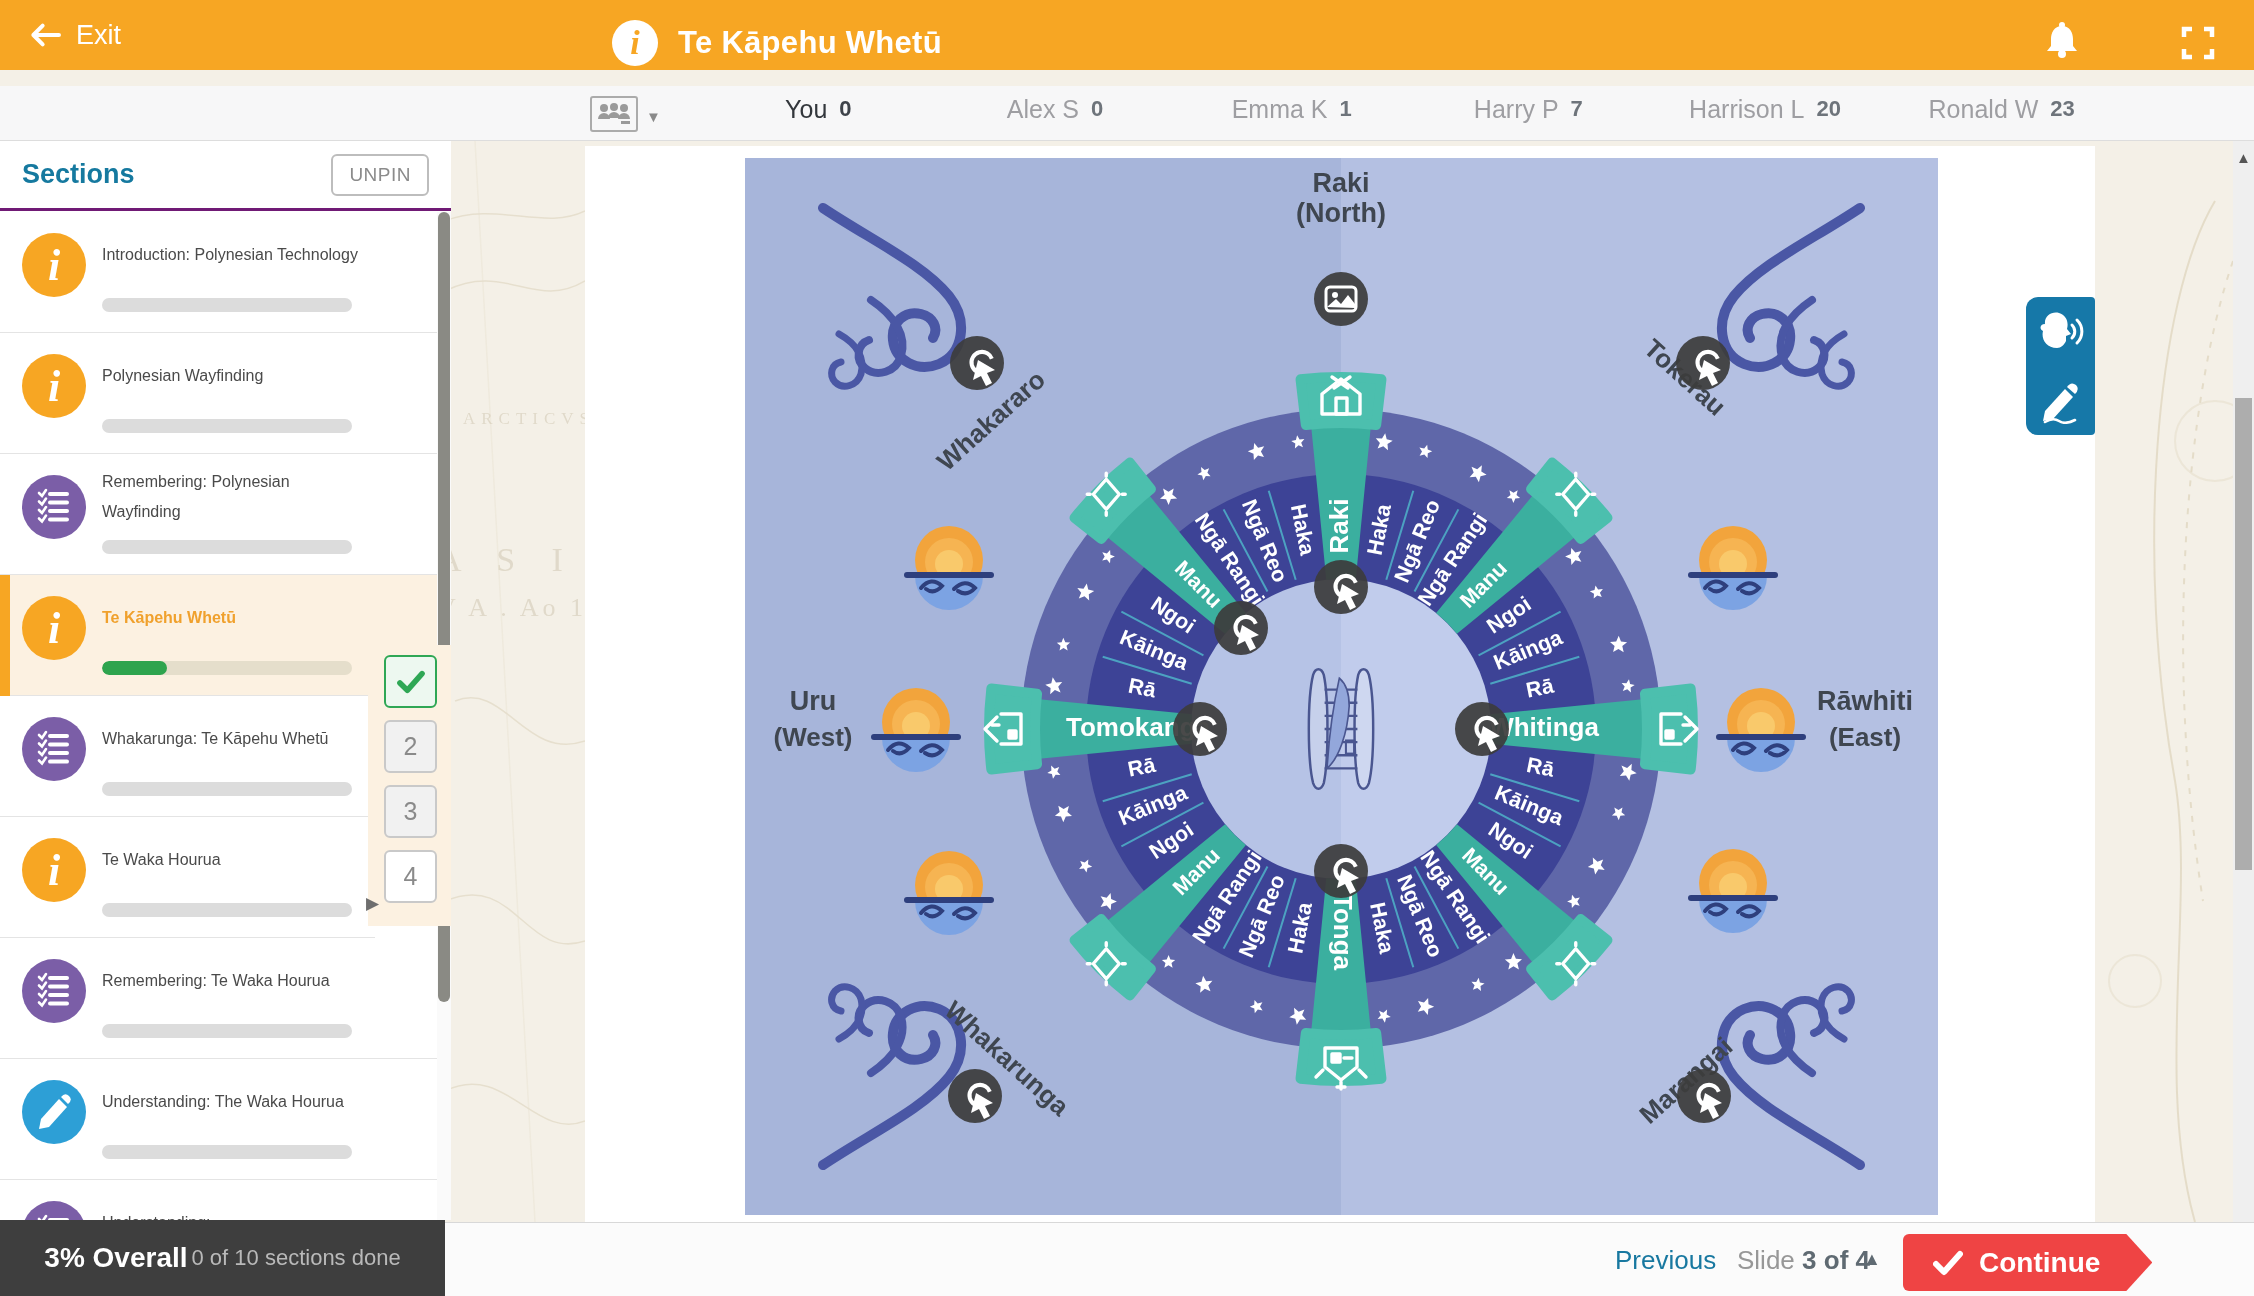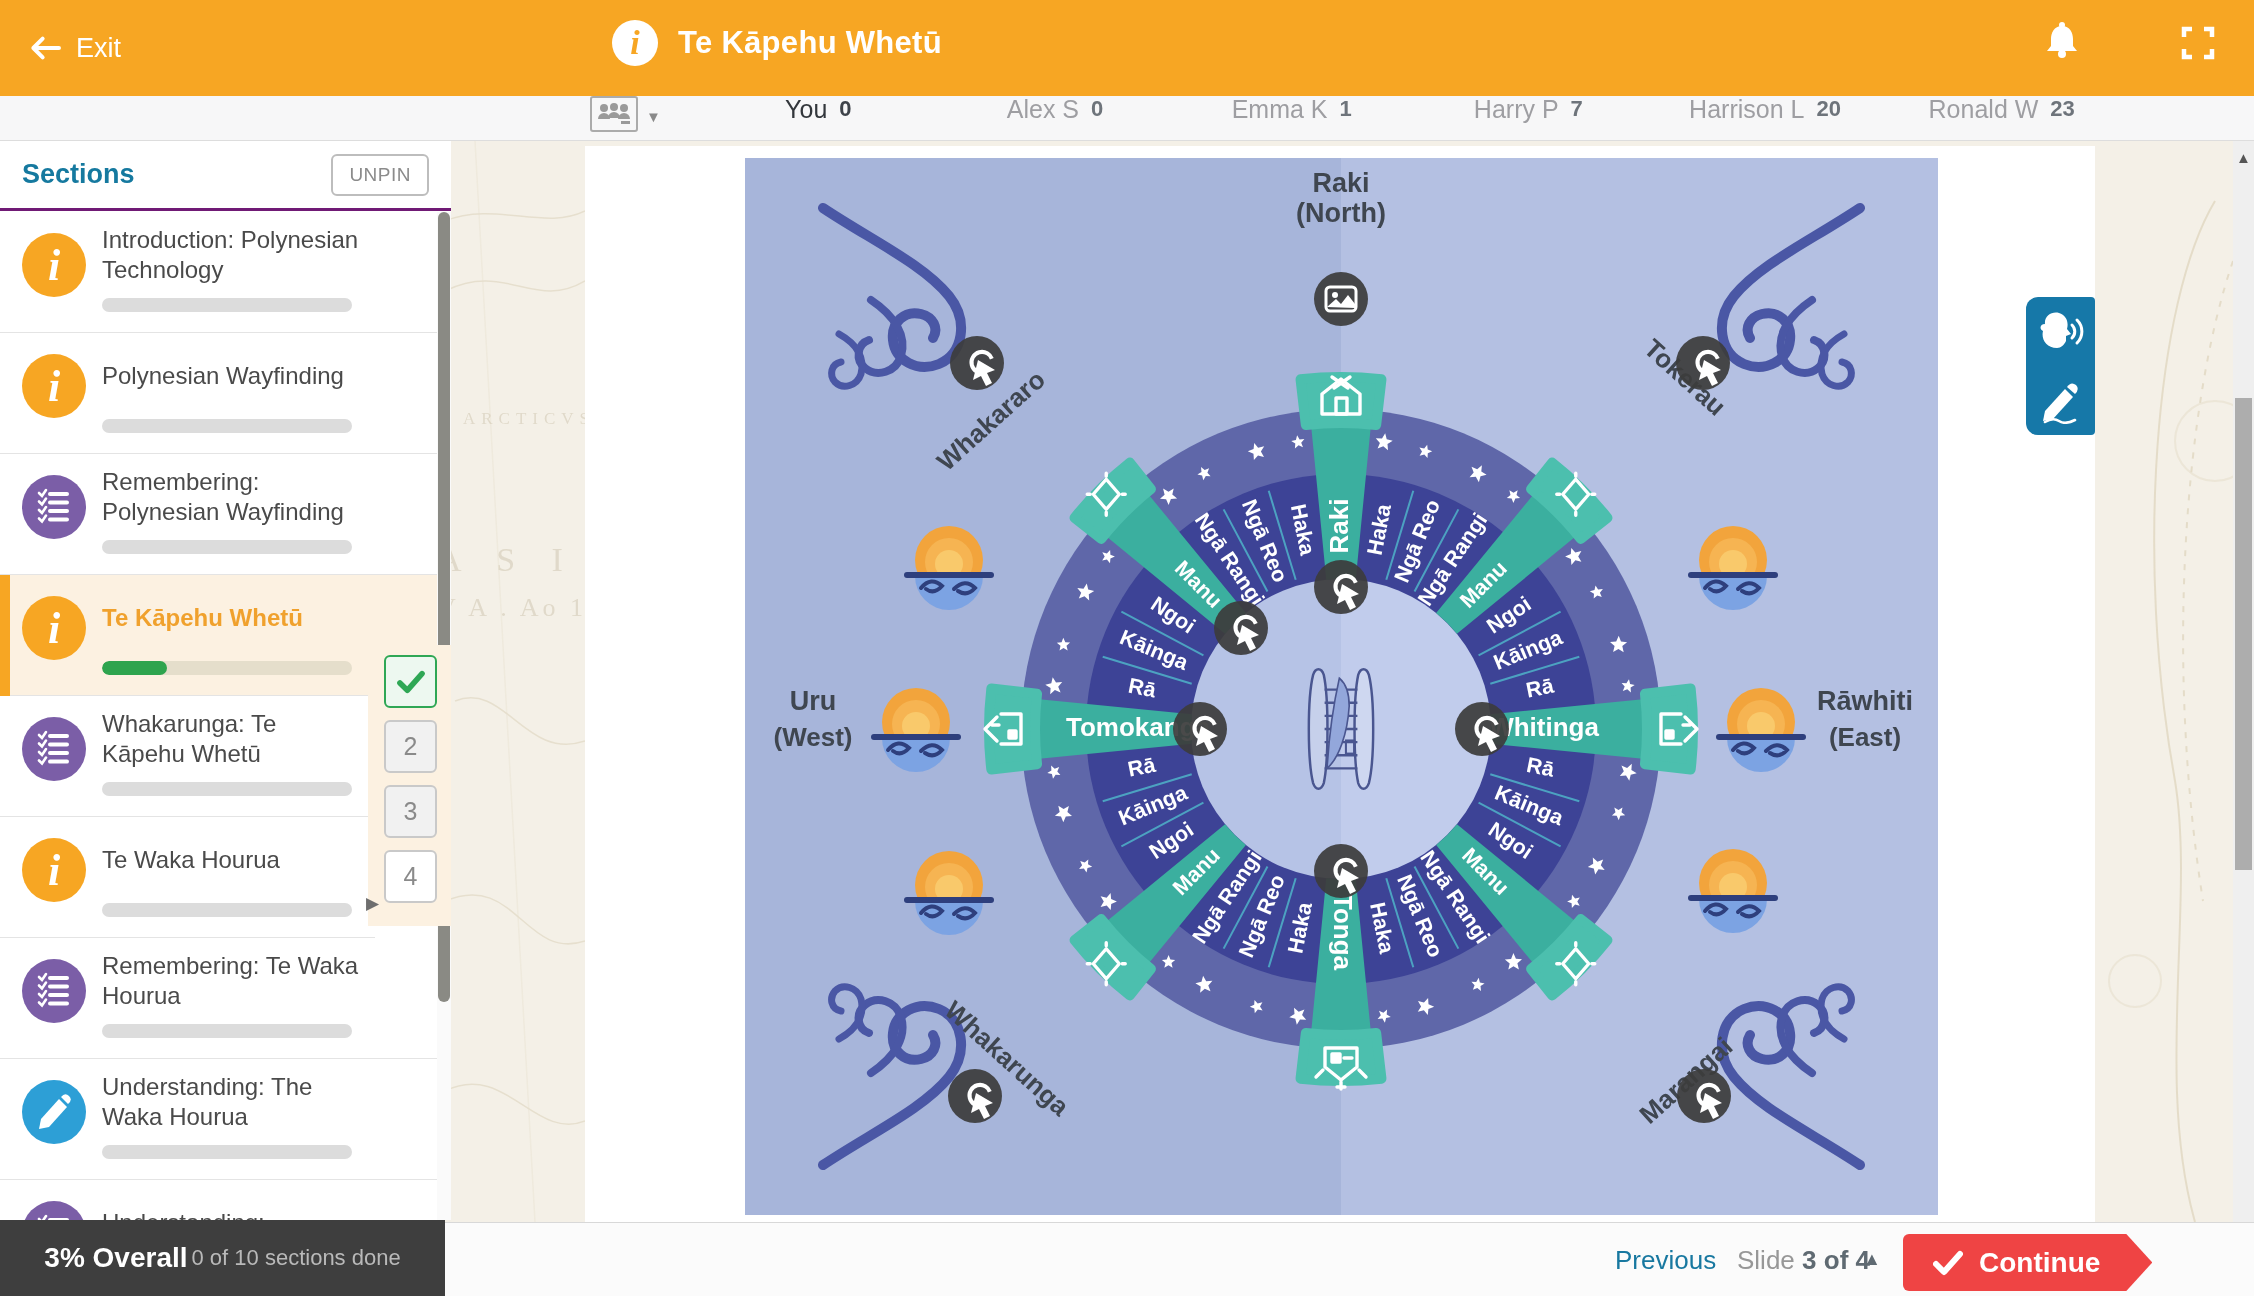--- a/index.html
+++ b/index.html
@@ -1,20 +1,20 @@
 <!DOCTYPE html>
 <html><head>
 <meta charset="utf-8">
 <style>
   * { margin:0; padding:0; box-sizing:border-box; }
   html,body { width:2254px; height:1296px; font-family:"Liberation Sans",sans-serif; overflow:hidden; background:#F4F0E7;}
   #stage { position:absolute; inset:0; width:2254px; height:1296px; overflow:hidden; }
 
   
-  .header { position:absolute; left:0; top:0; width:2254px; height:96px; background:#F7A623; display:flex; align-items:center; z-index:30;}
+  .header { position:absolute; left:0; top:0; width:2254px; height:70px; background:#F7A623; display:flex; align-items:center; z-index:30;}
   .exit { display:flex; align-items:center; gap:14px; color:#fff; font-size:27px; margin-left:28px; cursor:pointer; width:220px;}
   .title-wrap { position:absolute; left:612px; top:0; height:86px; display:flex; align-items:center; gap:20px;}
   .info-badge { width:46px; height:46px; border-radius:50%; background:#fff; color:#F7A623; display:flex; align-items:center; justify-content:center; font-family:"Liberation Serif",serif; font-style:italic; font-weight:bold; font-size:34px;}
   .header-title { color:#fff; font-size:31px; font-weight:bold; letter-spacing:.3px;}
   .header-right { position:absolute; right:0; top:0; height:86px; display:flex; align-items:center; gap:96px; padding-right:36px;}
 
   
   .tabsbar { position:absolute; left:0; top:86px; width:2254px; height:55px; background:#F7F7F8; border-bottom:1px solid #DDDDDD; z-index:29;}
   .people-btn { position:absolute; left:590px; top:10px; width:48px; height:36px; border:2px solid #ABABAB; border-radius:3px; background:#F7F7F8; display:flex; align-items:center; justify-content:center; cursor:pointer;}
   .people-caret { position:absolute; left:646px; top:22px; color:#8a8a8a; font-size:15px; cursor:pointer;}
@@ -29,21 +29,21 @@
   .sb-head { position:absolute; left:0; top:0; width:100%; height:70px; background:#fff; border-bottom:3px solid #701a75;}
   .sb-title { position:absolute; left:22px; top:18px; font-size:27px; font-weight:bold; color:#15799F;}
   .unpin { position:absolute; right:22px; top:13px; padding:8px 16px; border:2px solid #BDBDBD; border-radius:6px; color:#8B8B8B; font-size:19px; letter-spacing:.5px; background:#fff; cursor:pointer;}
   .sb-list { position:absolute; left:0; top:71px; width:451px; height:1008px; overflow:hidden;}
   .sb-item { position:relative; width:451px; height:121px; background:#fff; border-bottom:1px solid #E4E4E4;}
   .sb-item.short { width:375px; border-right:none;}
   .sb-icon { position:absolute; left:22px; top:21px; width:64px; height:64px; border-radius:50%; display:flex; align-items:center; justify-content:center;}
   .sb-icon.info { background:#F7A623; color:#fff; font-family:"Liberation Serif",serif; font-style:italic; font-weight:bold; font-size:44px;}
   .sb-icon.checklist { background:#7B5EA7;}
   .sb-icon.pencil { background:#2D9FD6;}
-  .sb-texts { position:absolute; left:102px; top:12px; width:260px; height:62px; font-size:24px; color:#4A4A4A; line-height:30px; display:flex; align-items:center;}
+  .sb-texts { position:absolute; left:102px; top:12px; width:260px; height:62px; font-size:16px; color:#4A4A4A; line-height:30px; display:flex; align-items:center;}
   .sb-bar { position:absolute; left:102px; top:86px; width:250px; height:14px; border-radius:7px; background:#DCDCDC; overflow:hidden;}
   .sb-bar i { display:block; height:100%; background:#2EA44E; border-radius:7px;}
   .sb-item.active { background:#FCF1E1;}
   .sb-item.active .sb-texts { color:#F0A12D; font-weight:bold;}
   .sb-item.active .sb-bar { background:#E5DECB;}
   .active-strip { position:absolute; left:0; top:0; width:10px; height:121px; background:#F7A623;}
   .pages-col { position:absolute; left:368px; top:504px; width:83px; height:281px; background:#FCF1E1; z-index:5;}
   .page-btn { position:absolute; left:16px; width:53px; height:53px; border-radius:6px; border:2px solid #C9C9C9; background:#F1F1F1; color:#8A8A8A; font-size:25px; display:flex; align-items:center; justify-content:center; cursor:pointer;}
   .page-btn.done { background:#EDF8F0; border-color:#2FA755;}
   .page-btn.white { background:#fff;}

